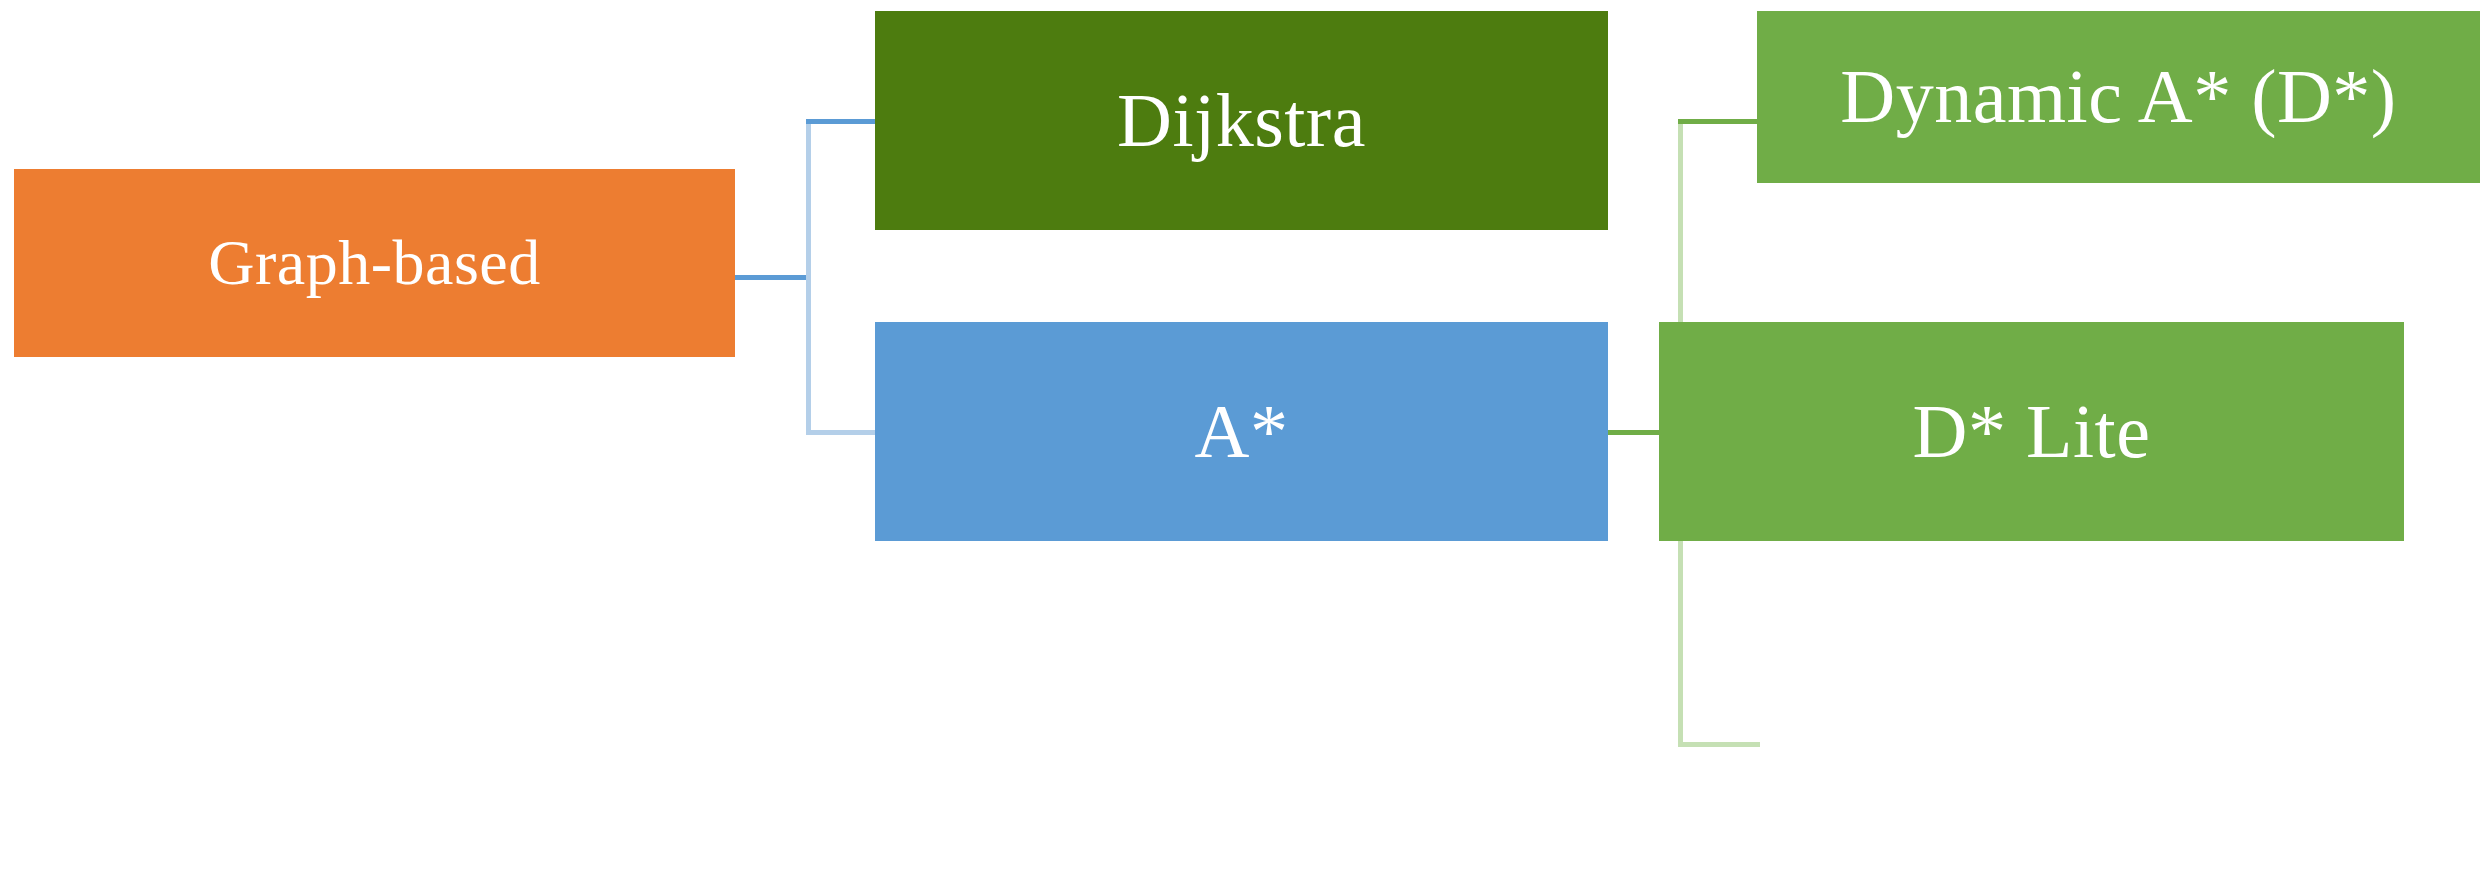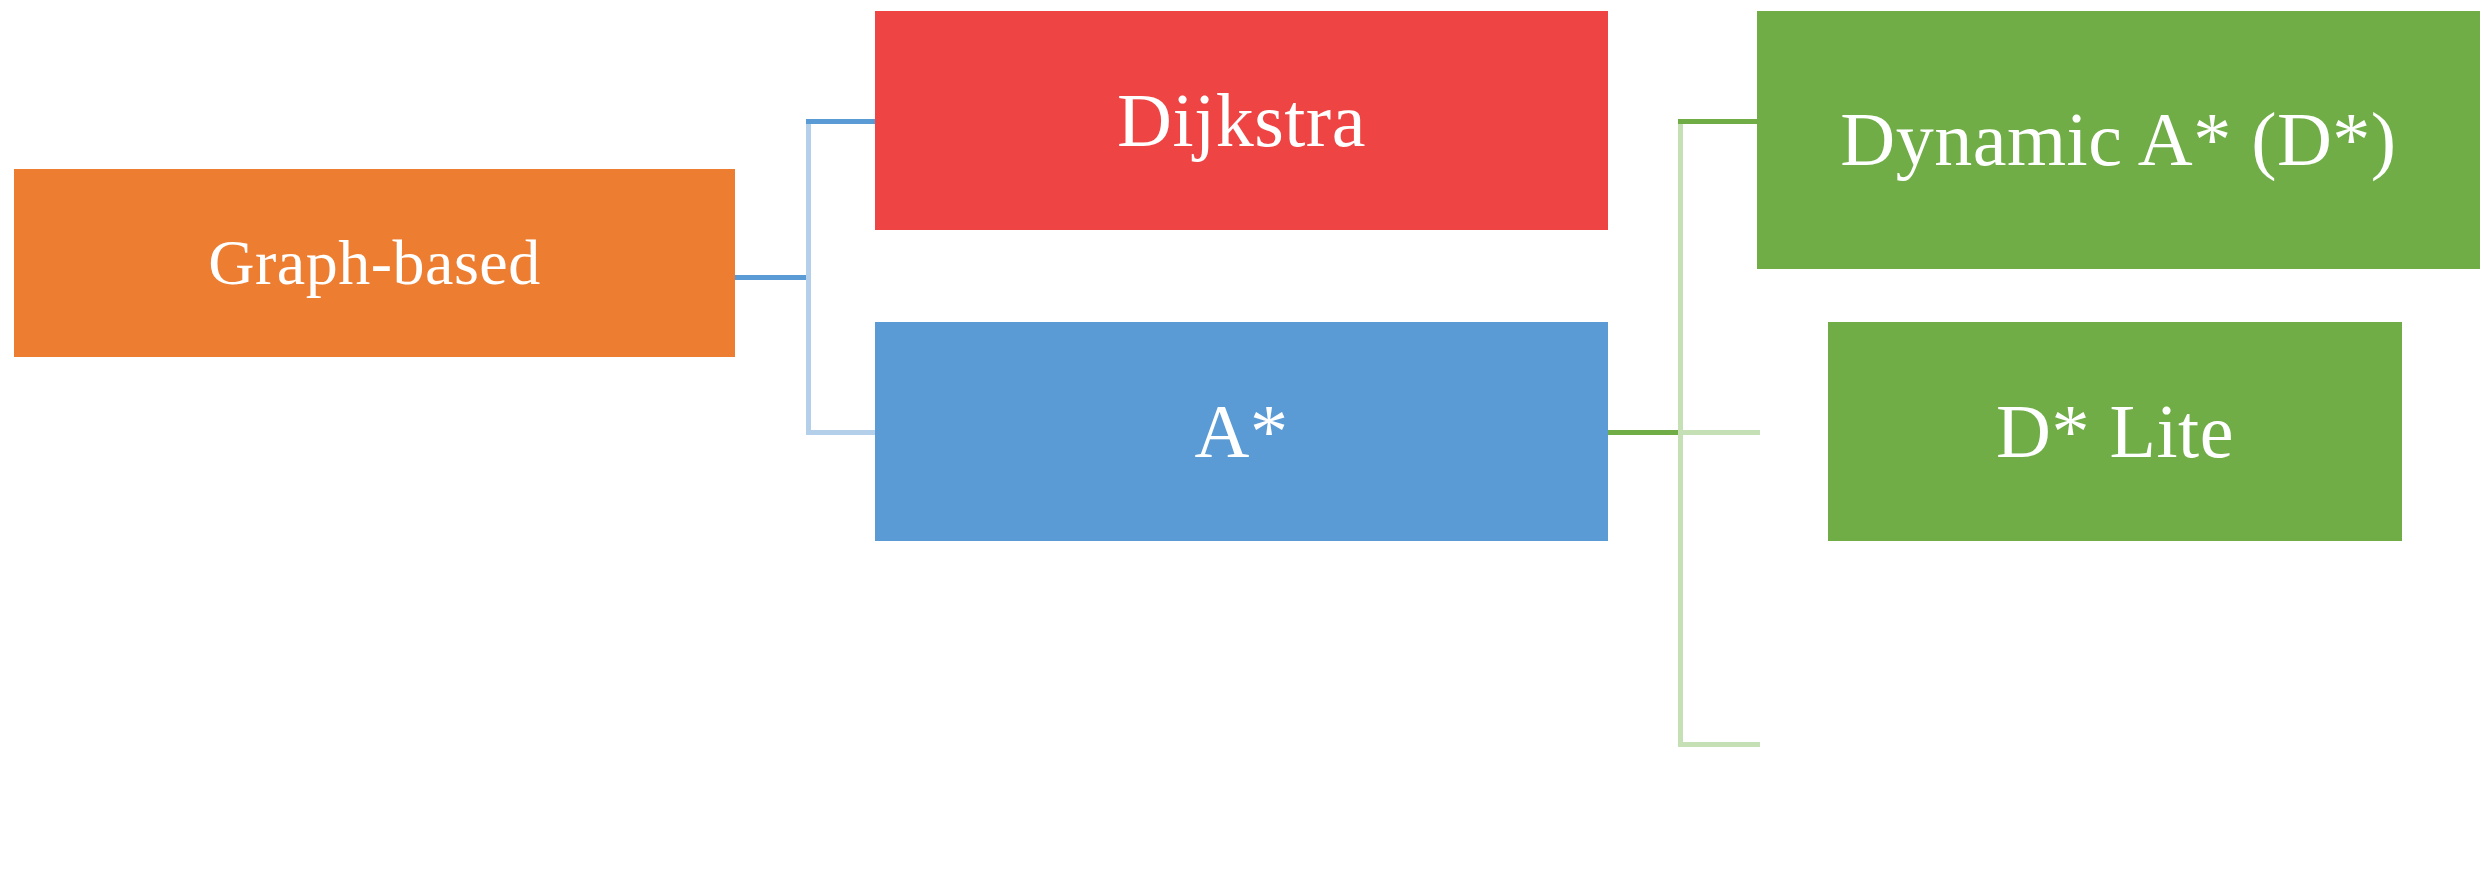--- a/index.html
+++ b/index.html
@@ -42,46 +42,46 @@
     height: 188px;
     background: #ED7D31;
     font-size: 64px;
   }
 
   .node-mid-1 {
     left: 875px;
     top: 11px;
     width: 733px;
     height: 219px;
-    background: #ef4444;
+    background: #4d7c0f;
     font-size: 76px;
   }
 
   .node-mid-2 {
     left: 875px;
     top: 322px;
     width: 733px;
     height: 219px;
     background: #5B9BD5;
     font-size: 76px;
   }
 
   .node-leaf-1 {
     left: 1757px;
     top: 11px;
     width: 723px;
-    height: 258px;
+    height: 172px;
     background: #70AD47;
     font-size: 76px;
   }
 
   .node-leaf-2 {
-    left: 1828px;
+    left: 1659px;
     top: 322px;
-    width: 574px;
+    width: 745px;
     height: 219px;
     background: #70AD47;
     font-size: 76px;
     font-family: Liberation Serif, serif;
   }
 
   .node-leaf-3 {
     left: 1757px;
     top: 634px;
     width: 723px;

